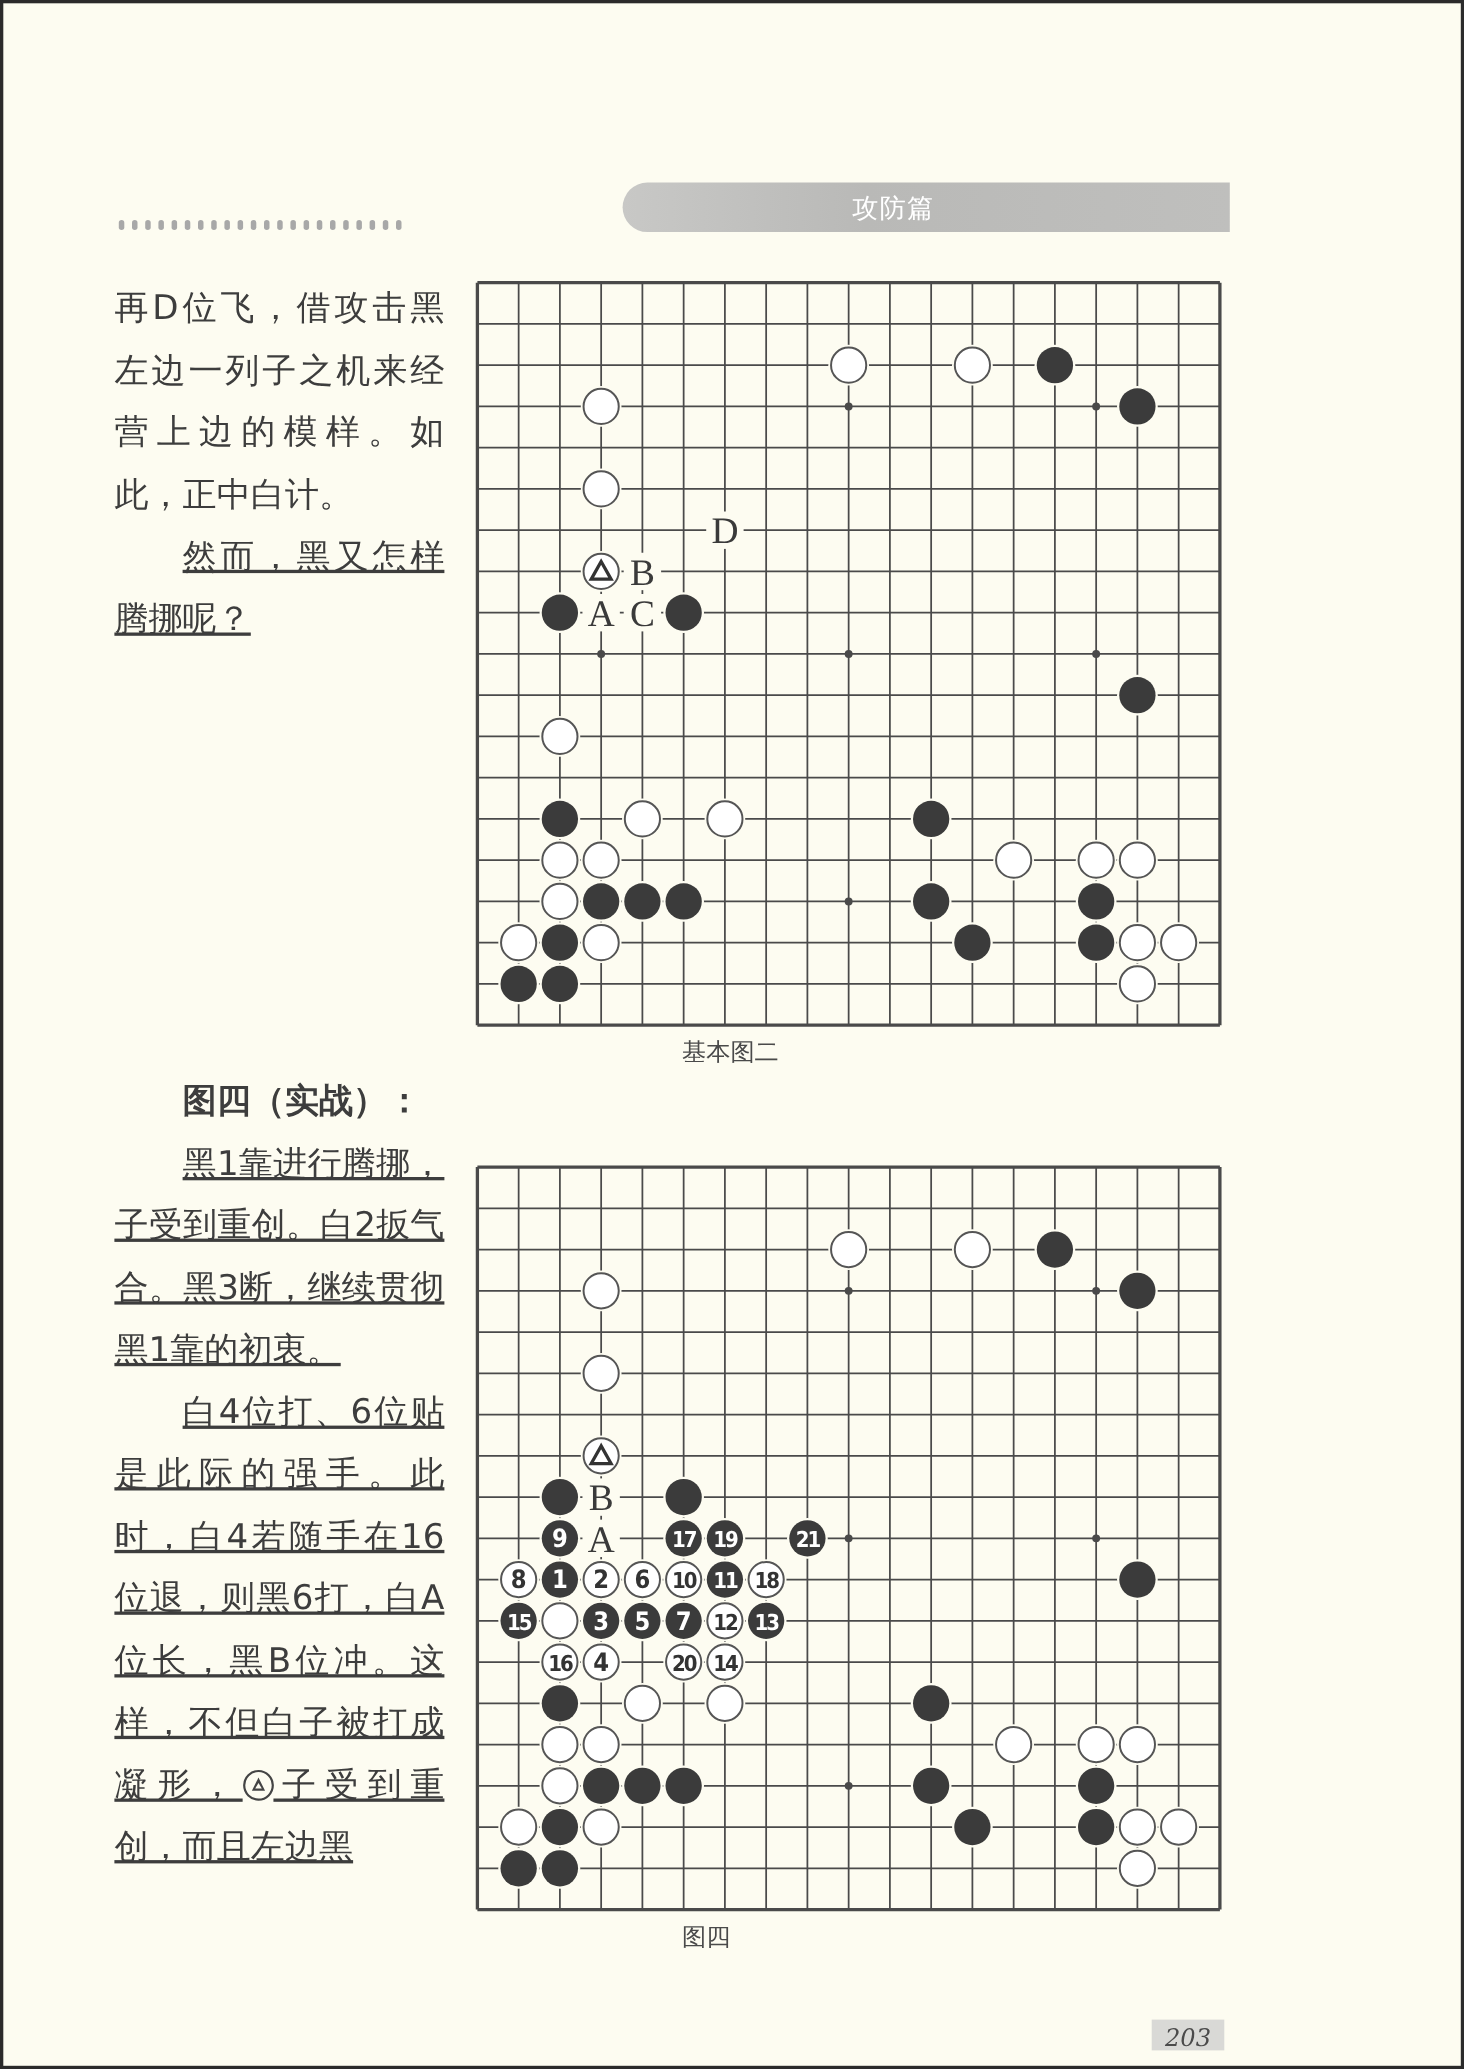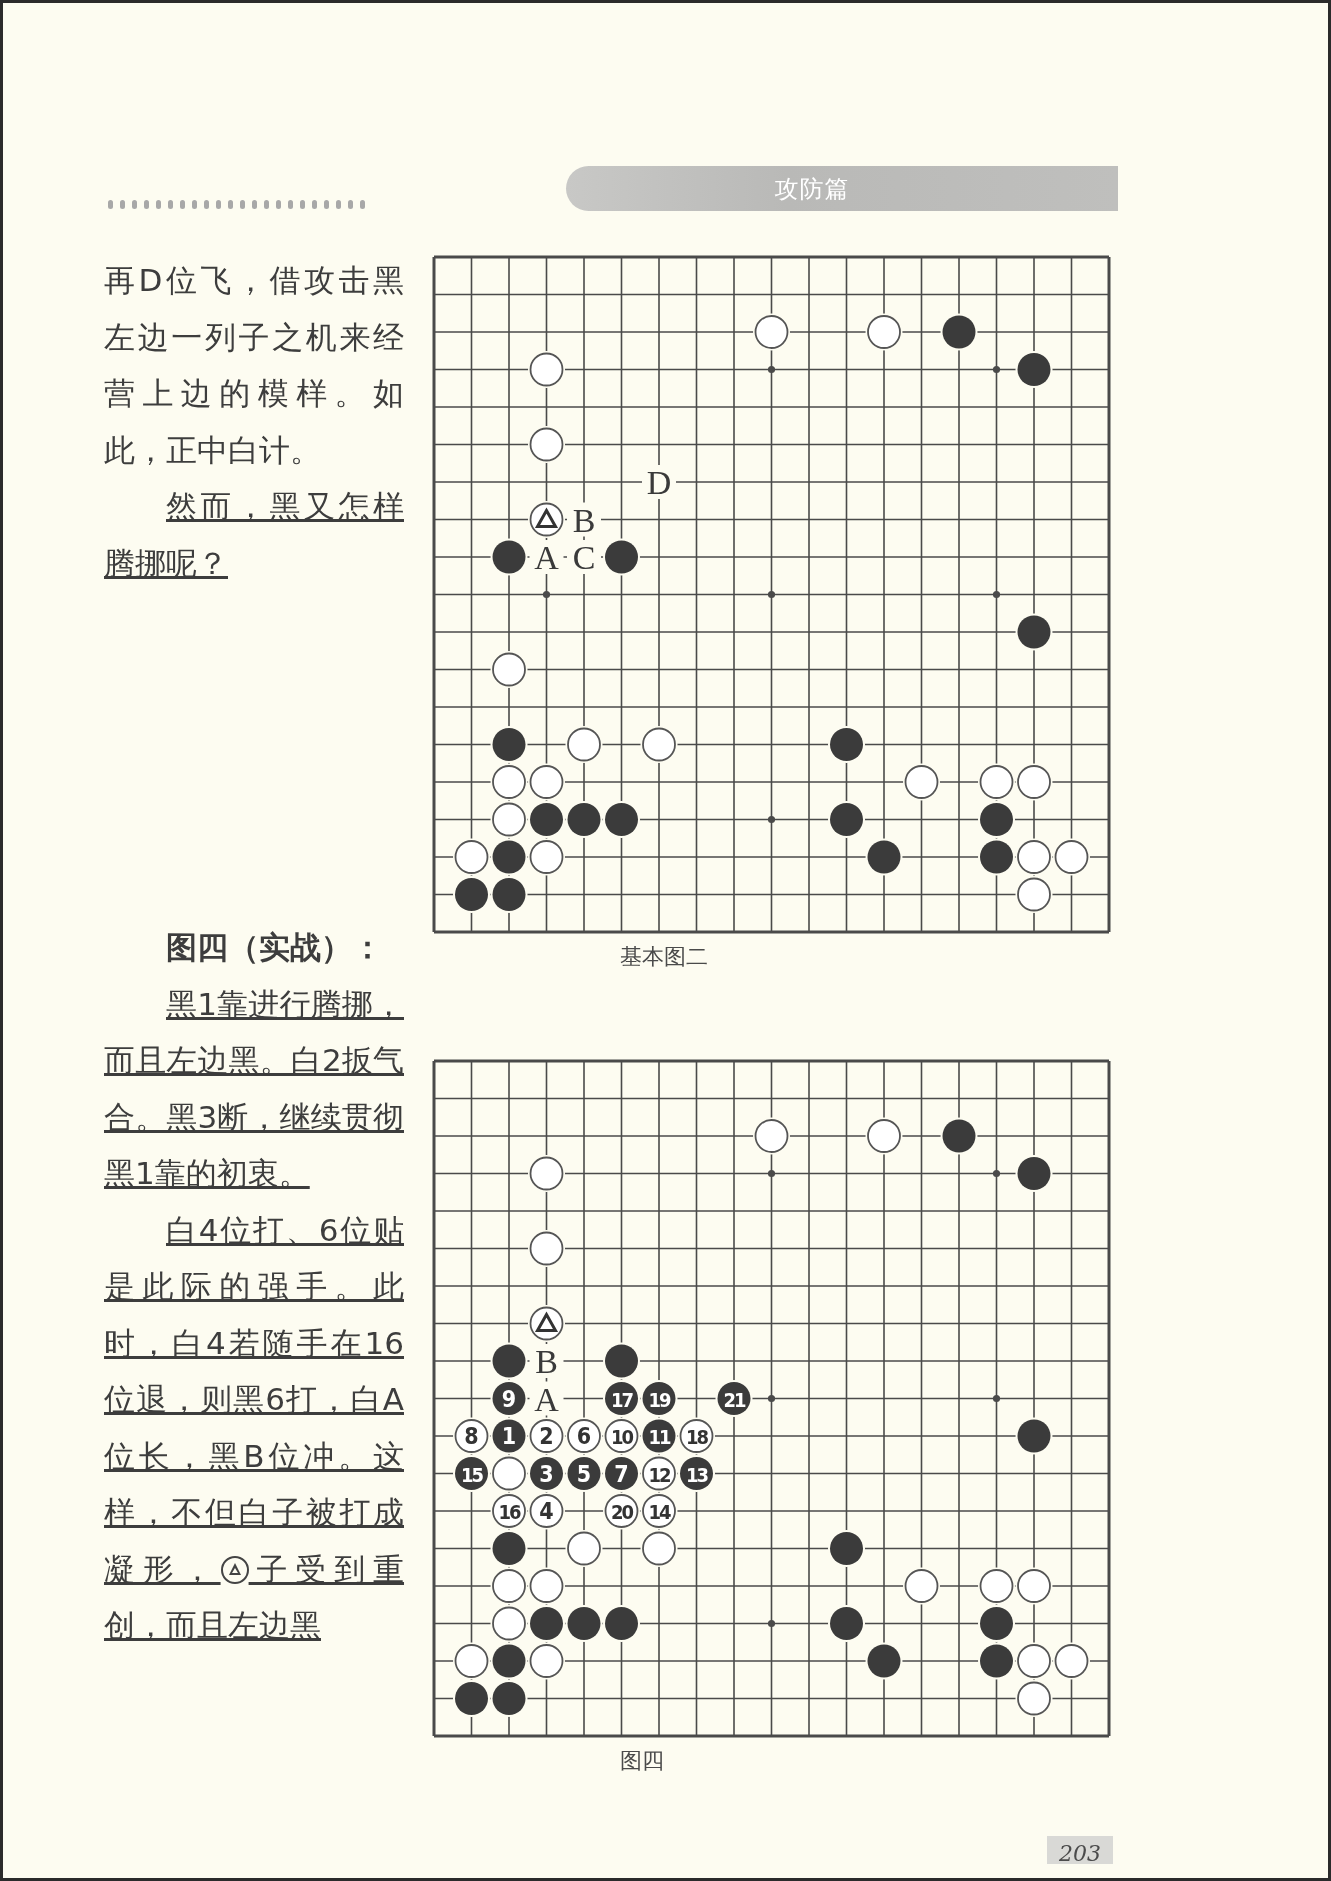--- a/index.html
+++ b/index.html
@@ -301,23 +301,23 @@
         <circle cx="89" cy="651.5" r="16.5" fill="#3b3b3b"></circle>
       </g>
       <g>
         <circle cx="614" cy="651.5" r="18.5" fill="#fdfcf1"></circle>
         <circle cx="614" cy="651.5" r="16" fill="#ffffff" stroke="#555" stroke-width="1.8"></circle>
       </g>
     </svg>
 </div>
 <div class="caption" style="top: 942px;">基本图二</div>
 
-<div class="text-col" style="top: 919px;">
+<div class="text-col" style="top: 973px;">
   <p class="heading">图四（实战）：</p>
-  <p class="indent">黑1靠进行腾挪，而且左边黑。白2扳气合。黑3断，继续贯彻黑1靠的初衷。</p>
+  <p class="indent">黑1靠进行腾挪，子受到重创。白2扳气合。黑3断，继续贯彻黑1靠的初衷。</p>
   <p class="indent"><span>白4位打、6位贴是此际的强手。此时，白4若随手在16位退，则黑6打，白A位长，黑B位冲。这样，不但白子被打成凝形，</span><span class="tri-inline"></span><span>子受到重创，而且左边黑</span></p>
 </div>
 
 <div class="board" style="top: 1047px;">
   <svg id="board-1" width="702" height="702" viewBox="0 0 702 702">
       <line x1="14" y1="14" x2="689" y2="14" stroke="#4a4a4a" stroke-width="3"></line>
       <line x1="14" y1="14" x2="14" y2="689" stroke="#4a4a4a" stroke-width="3"></line>
       <line x1="14" y1="51.5" x2="689" y2="51.5" stroke="#4a4a4a" stroke-width="1.6"></line>
       <line x1="51.5" y1="14" x2="51.5" y2="689" stroke="#4a4a4a" stroke-width="1.6"></line>
       <line x1="14" y1="89" x2="689" y2="89" stroke="#4a4a4a" stroke-width="1.6"></line>

